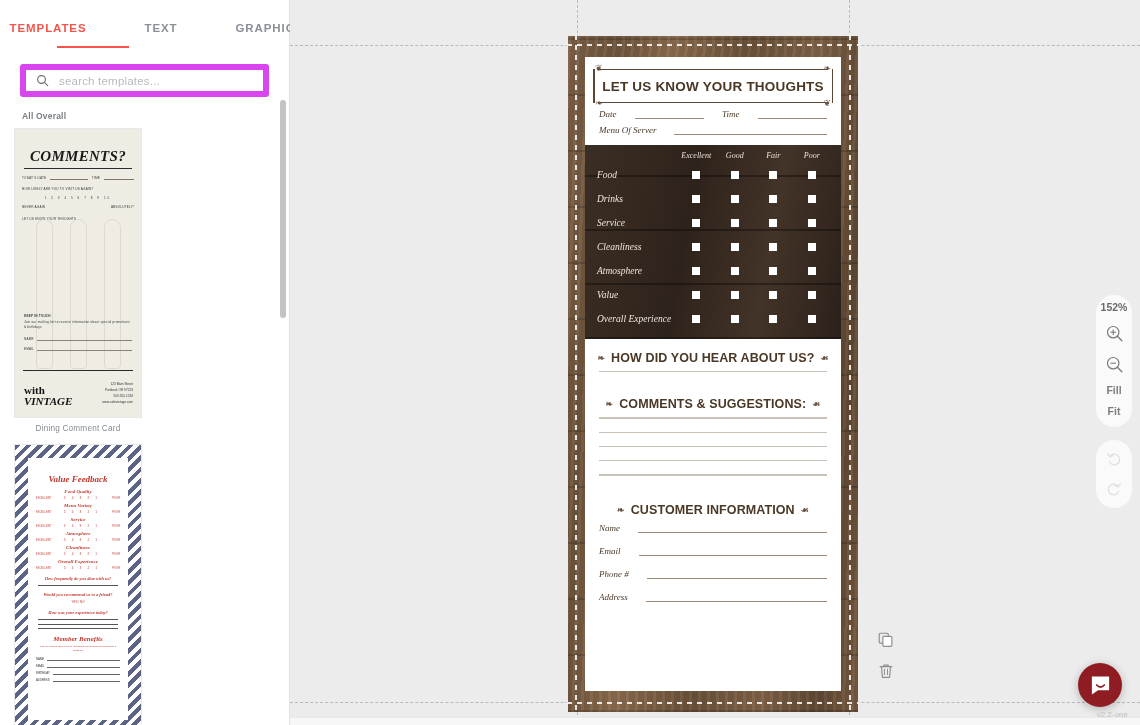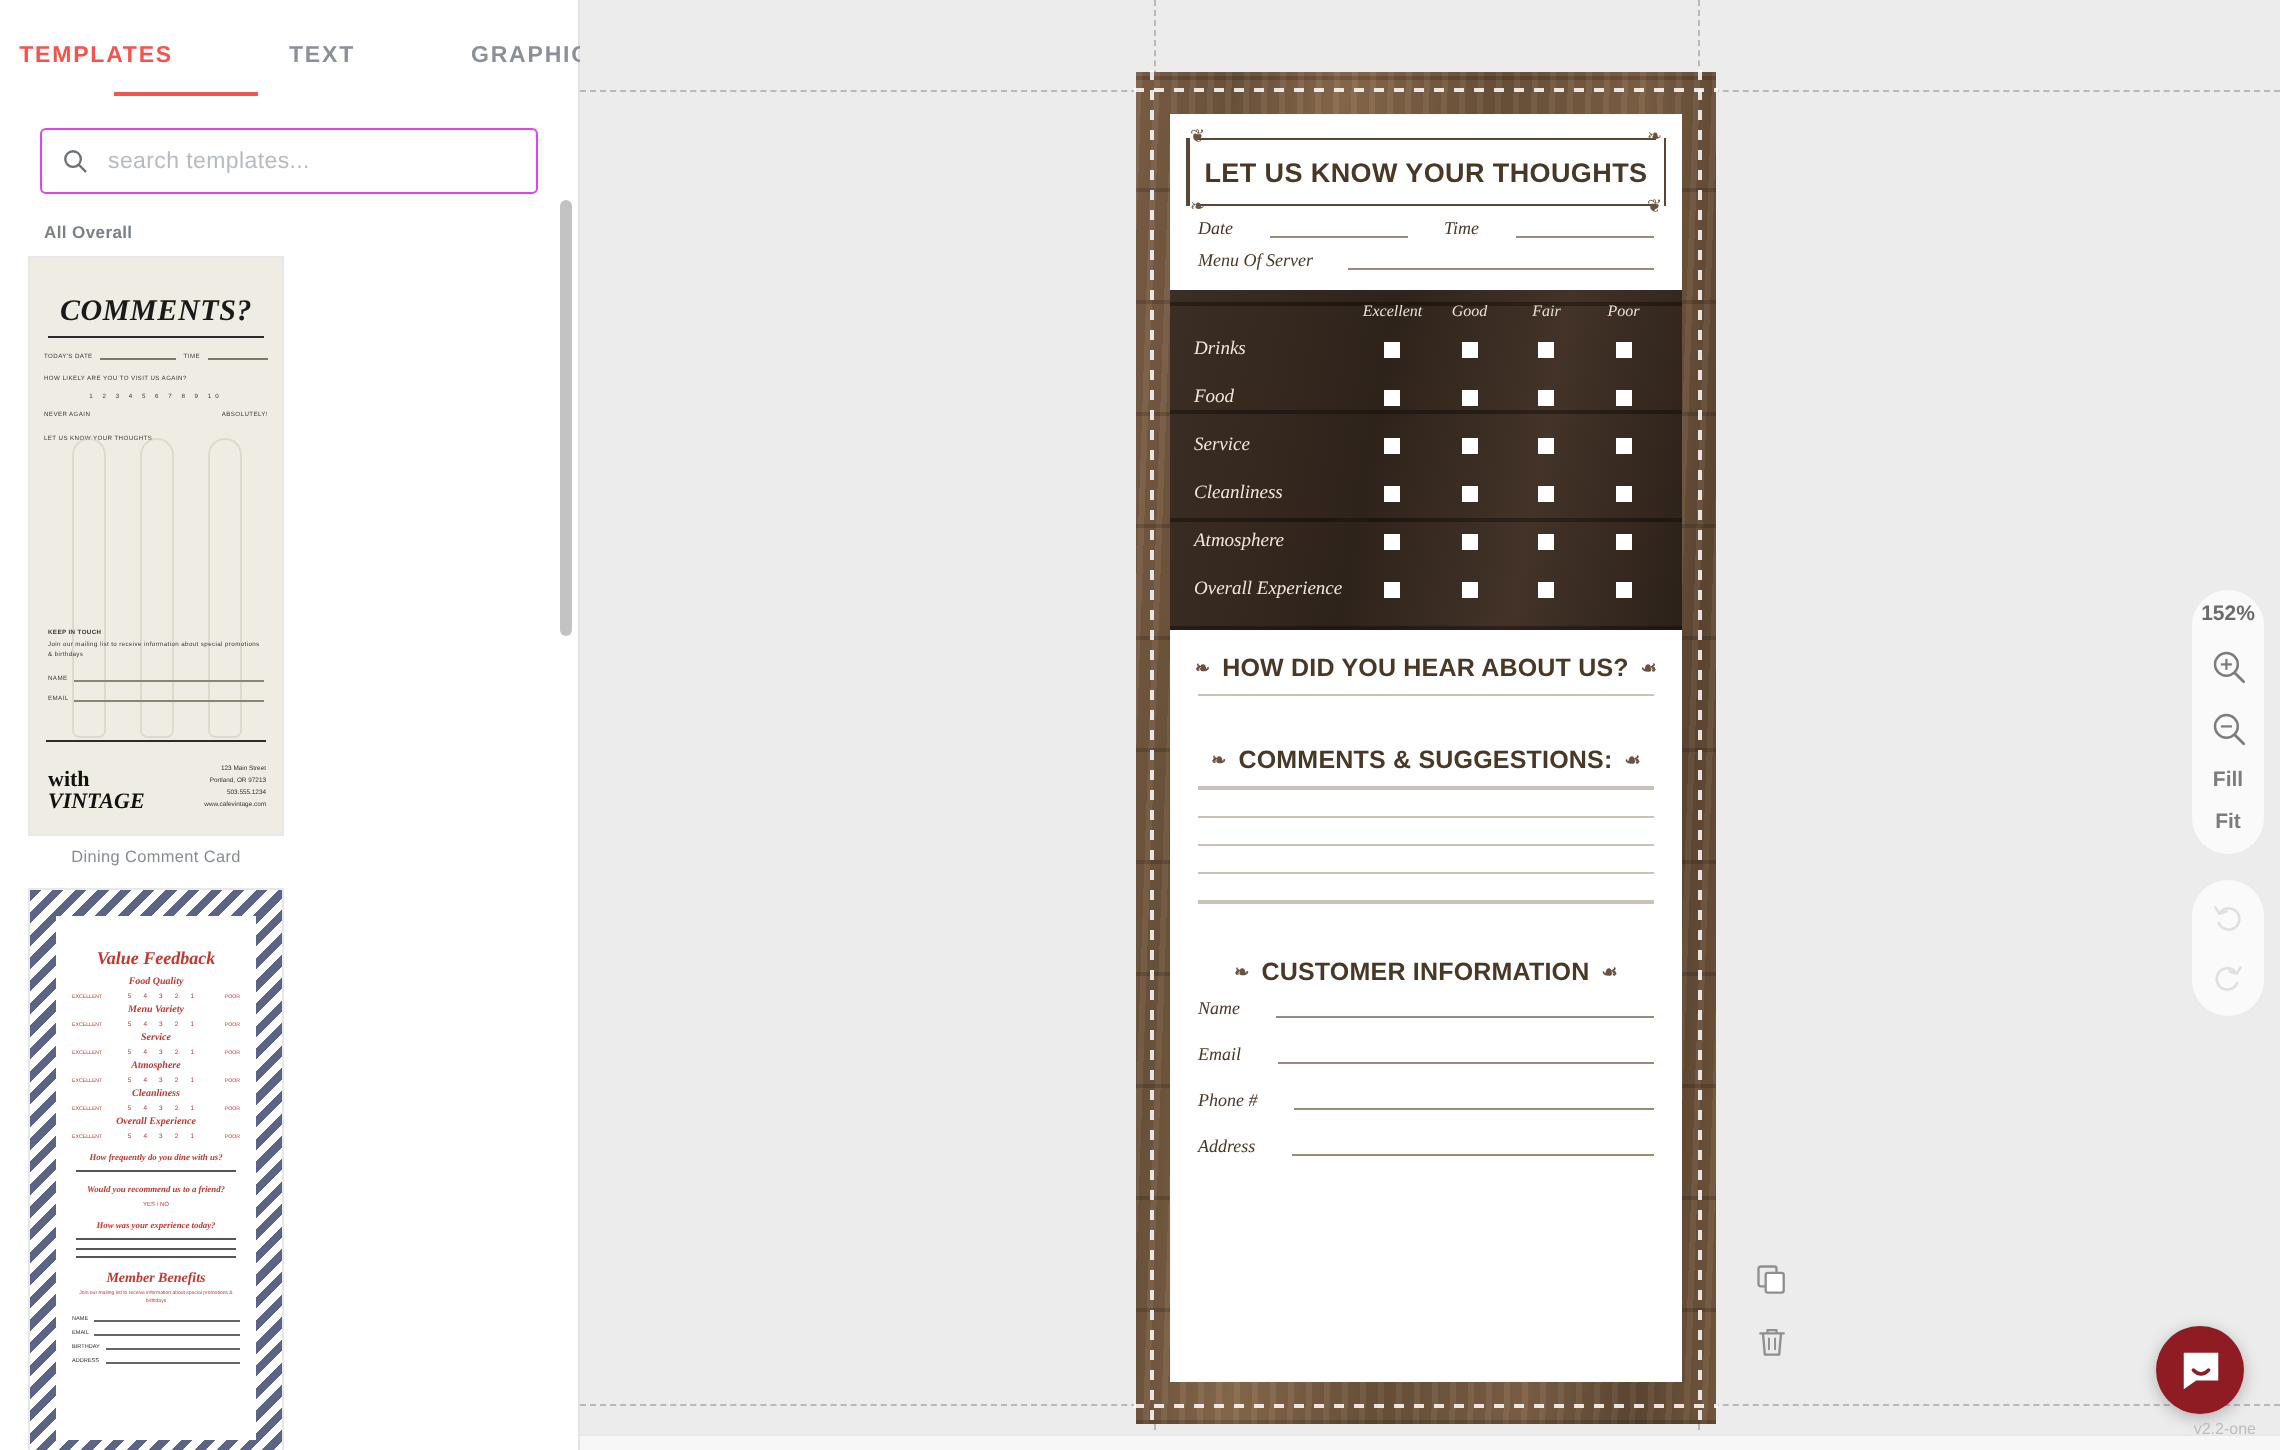--- a/index.html
+++ b/index.html
@@ -28,21 +28,21 @@
     margin-left: 24px;
   }
   .tab.active { color: #f4544c; }
   .tab-underline {
     position: absolute; left: 57px; bottom: 0px;
     width: 72px; height: 2.5px; background: #f4544c;
   }
   .search-wrap { padding: 16px 20px 0 20px; }
   .search-box {
     display: flex; align-items: center; gap: 10px;
-    height: 33px; border: 1px solid #d946ef; border-radius: 3px;
+    height: 33px; border: 6px solid #d946ef; border-radius: 3px;
     padding: 0 10px; background: #fff;
   }
   .search-box input {
     border: none; outline: none; flex: 1; font-size: 11.5px;
     color: #9aa0a6; font-family: "Liberation Sans", sans-serif;
     background: transparent; letter-spacing: .2px;
   }
   .search-box input::placeholder { color: #b6bbc0; }
   .all-results {
     font-size: 8.5px; font-weight: bold; color: #7a8088;
@@ -485,36 +485,36 @@
 
         <div class="sec-dark rating">
           <div class="rate-head">
             <span class="sp"></span>
             <span class="ch">Excellent</span>
             <span class="ch">Good</span>
             <span class="ch">Fair</span>
             <span class="ch">Poor</span>
           </div>
           <div class="rate-row">
+            <span class="lbl">Food</span>
+            <span class="cell">
+                <i class="chk"></i>
+              </span>
+            <span class="cell">
+                <i class="chk"></i>
+              </span>
+            <span class="cell">
+                <i class="chk"></i>
+              </span>
+            <span class="cell">
+                <i class="chk"></i>
+              </span>
+          </div>
+          <div class="rate-row">
             <span class="lbl">Drinks</span>
-            <span class="cell">
-                <i class="chk"></i>
-              </span>
-            <span class="cell">
-                <i class="chk"></i>
-              </span>
-            <span class="cell">
-                <i class="chk"></i>
-              </span>
-            <span class="cell">
-                <i class="chk"></i>
-              </span>
-          </div>
-          <div class="rate-row">
-            <span class="lbl">Food</span>
             <span class="cell">
                 <i class="chk"></i>
               </span>
             <span class="cell">
                 <i class="chk"></i>
               </span>
             <span class="cell">
                 <i class="chk"></i>
               </span>
             <span class="cell">
@@ -546,20 +546,35 @@
               </span>
             <span class="cell">
                 <i class="chk"></i>
               </span>
             <span class="cell">
                 <i class="chk"></i>
               </span>
           </div>
           <div class="rate-row">
             <span class="lbl">Atmosphere</span>
+            <span class="cell">
+                <i class="chk"></i>
+              </span>
+            <span class="cell">
+                <i class="chk"></i>
+              </span>
+            <span class="cell">
+                <i class="chk"></i>
+              </span>
+            <span class="cell">
+                <i class="chk"></i>
+              </span>
+          </div>
+          <div class="rate-row">
+            <span class="lbl">Value</span>
             <span class="cell">
                 <i class="chk"></i>
               </span>
             <span class="cell">
                 <i class="chk"></i>
               </span>
             <span class="cell">
                 <i class="chk"></i>
               </span>
             <span class="cell">

